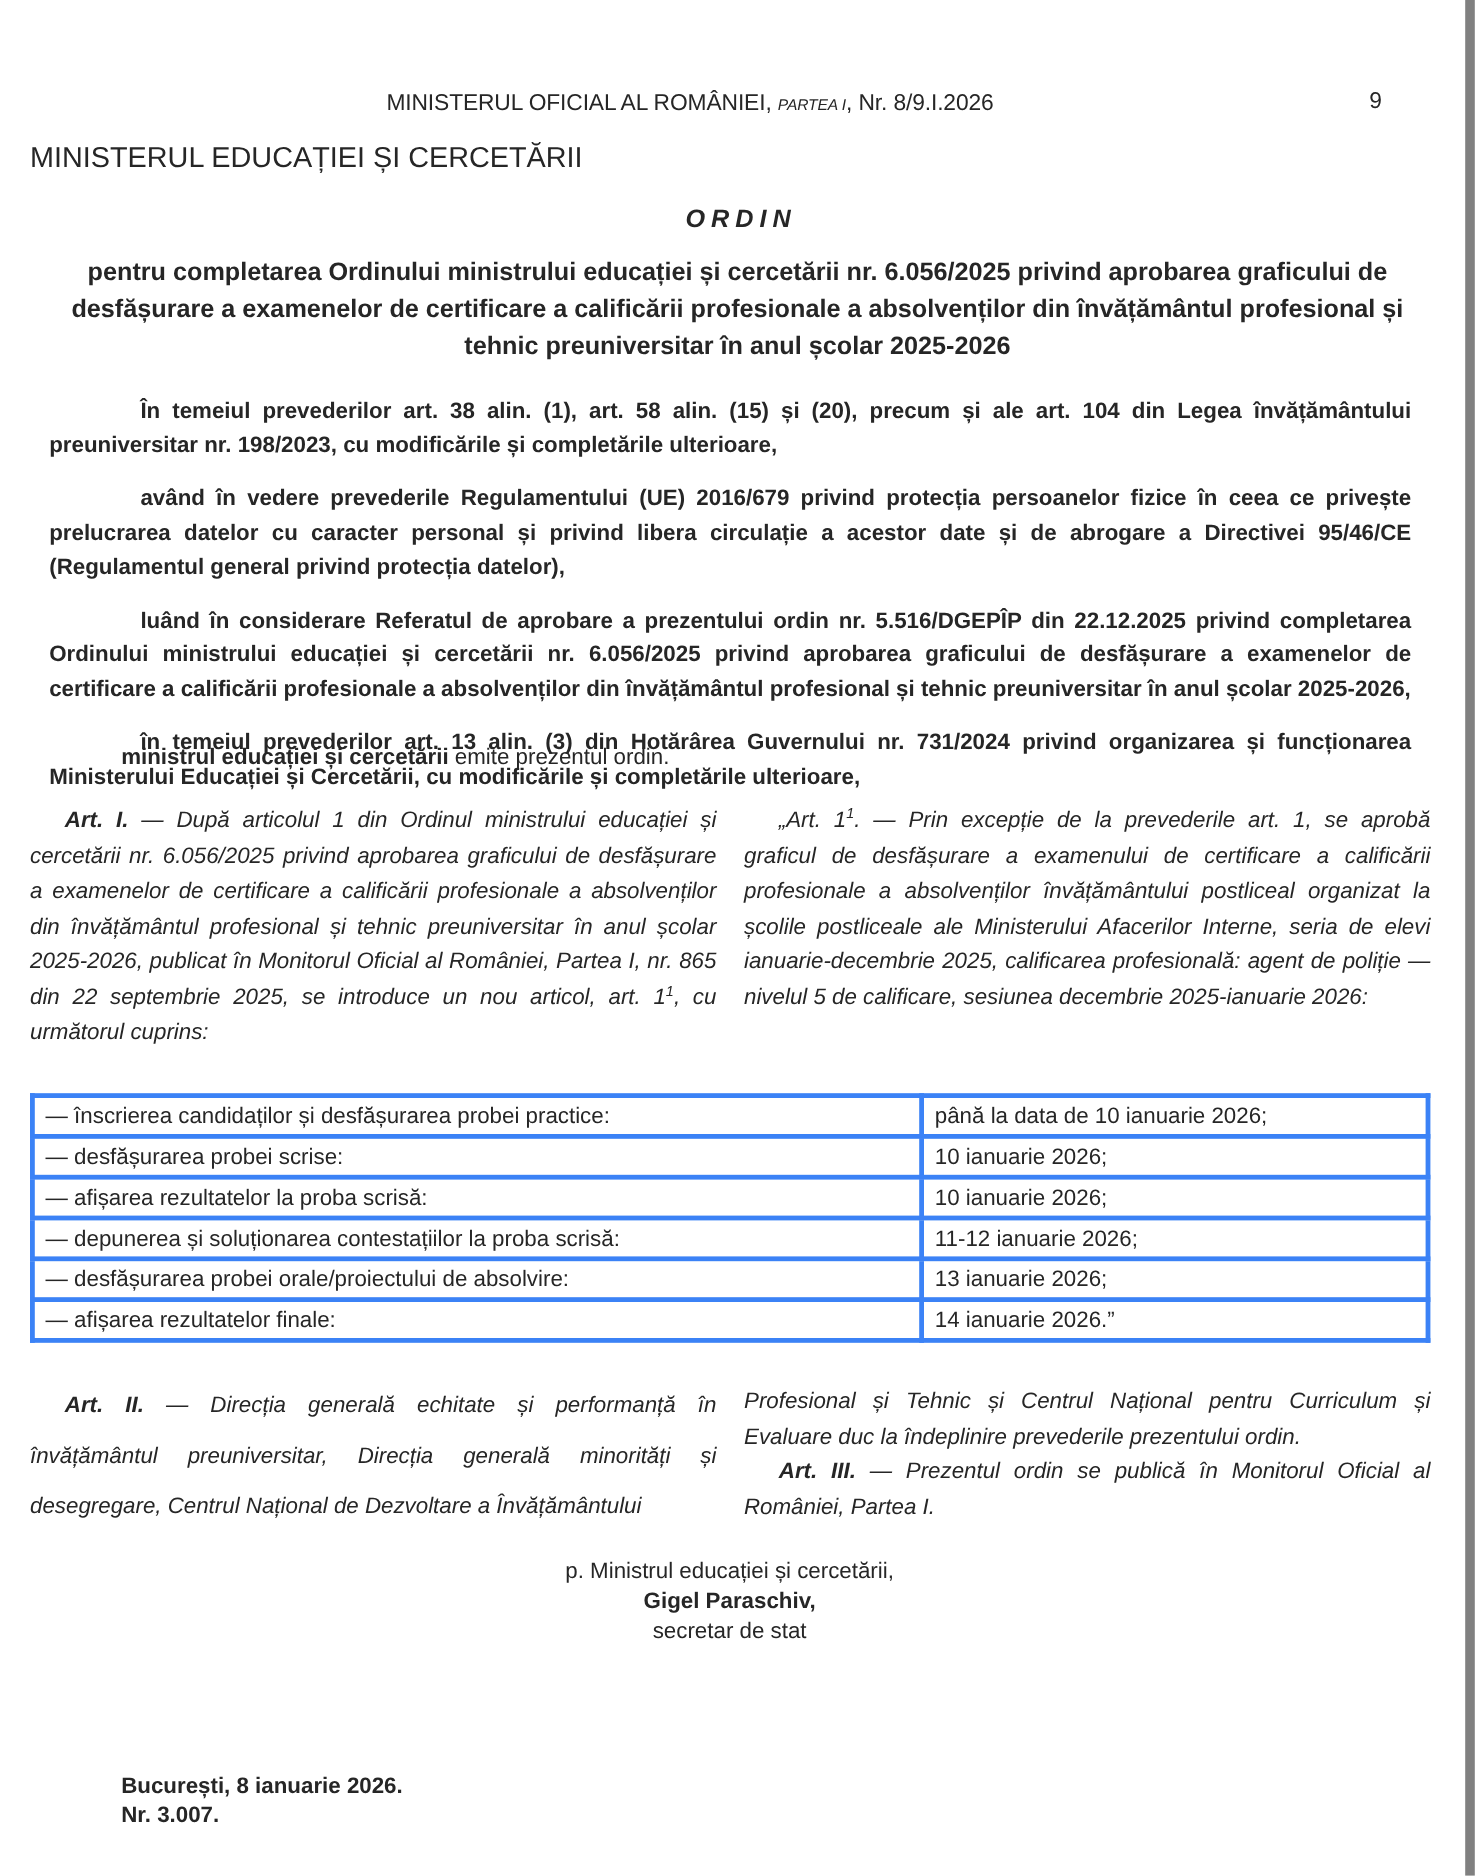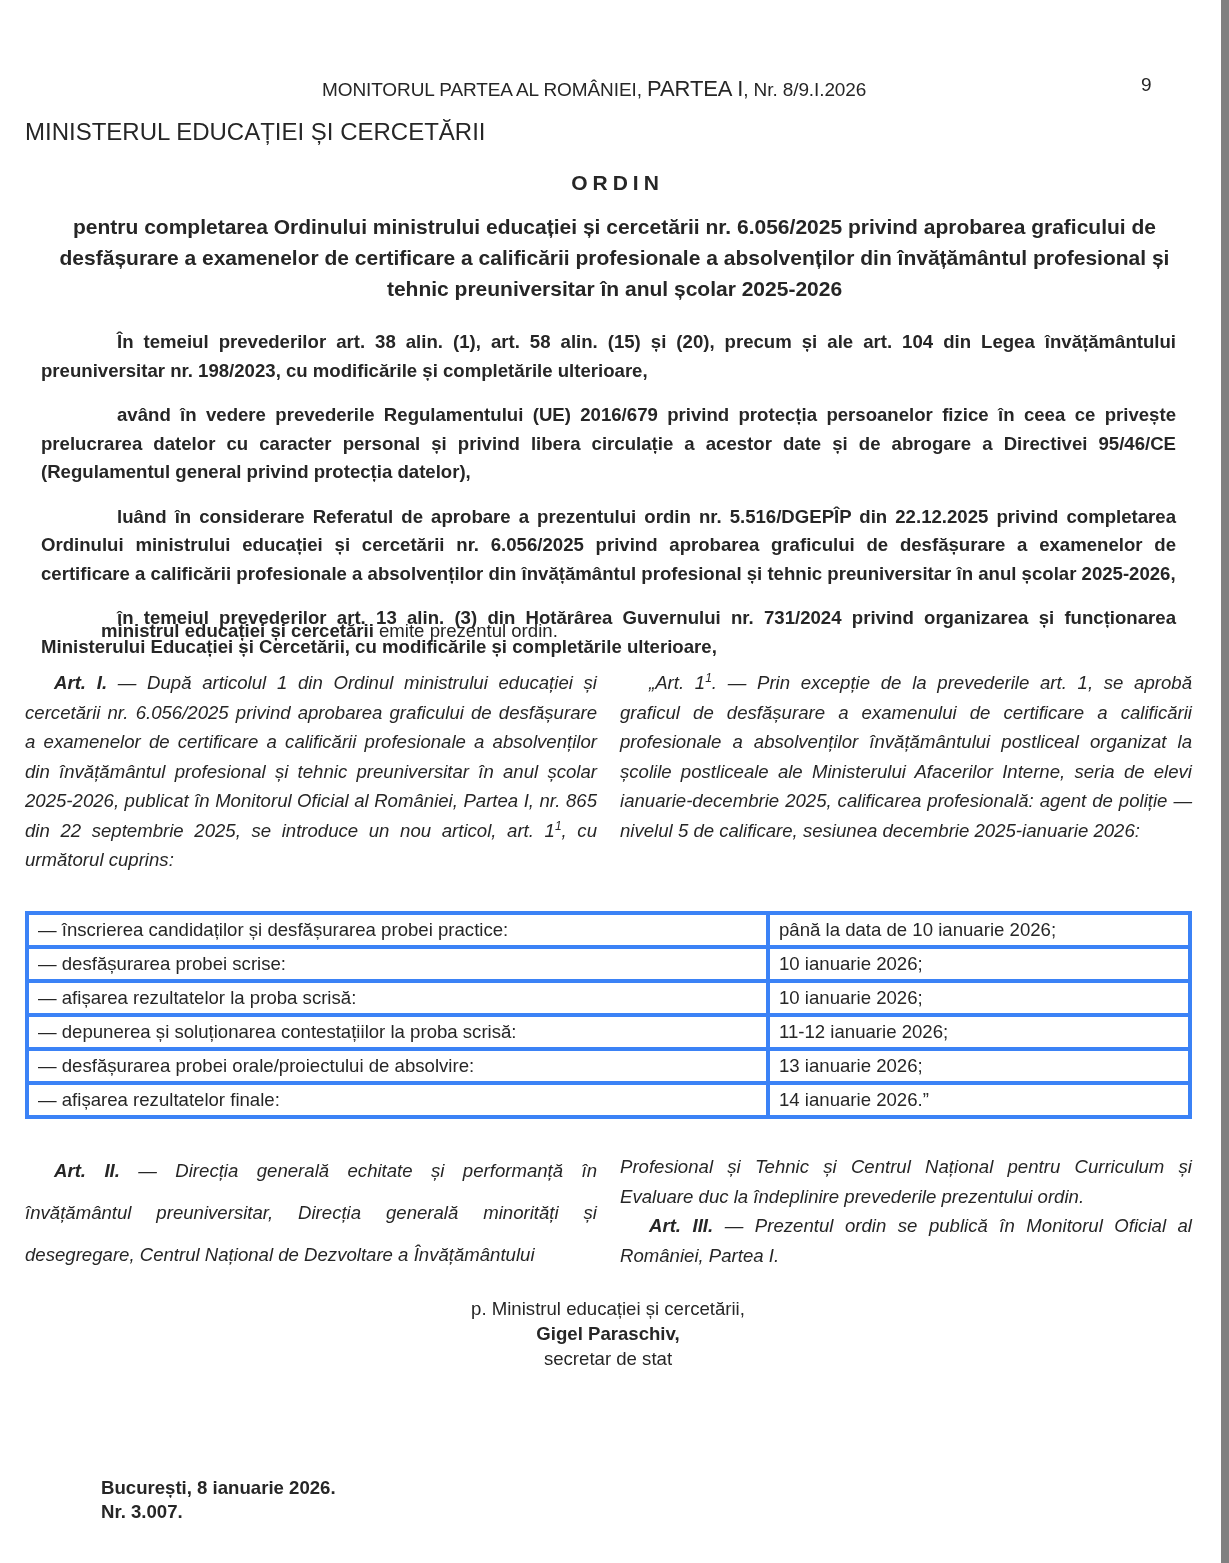--- a/index.html
+++ b/index.html
@@ -3,25 +3,25 @@
 <meta charset="utf-8">
 <style>
   html, body { margin: 0; padding: 0; }
   body {
     width: 1229px; height: 1563px; background: #ffffff; position: relative; overflow: hidden;
     font-family: "Liberation Sans", sans-serif; color: #262626;
   }
   .edge { position: absolute; top: 0; right: 0; width: 8px; height: 1563px; background: #808080; }
   .page-header { position: absolute; top: 74px; left: 0; width: 1229px; height: 30px; }
   .running-head { position: absolute; left: 322px; top: 2px; font-size: 19px; letter-spacing: -0.1px; }
-  .running-head .small { font-size: 22px; }
+  .running-head .small { font-size: 13px; font-style: italic; }
   .page-number { position: absolute; left: 1141px; top: 0px; font-size: 19px; }
   .issuer { position: absolute; top: 118px; left: 25px; font-size: 24px; }
   .title { position: absolute; top: 170px; left: 0; width: 1229px; text-align: center; font-weight: bold; }
-  .title .ordin { font-size: 21px; letter-spacing: 5px; line-height: 26px; margin-left: 6px; }
+  .title .ordin { font-size: 21px; letter-spacing: 5px; line-height: 26px; margin-left: 6px; font-style: italic; }
   .title .subtitle { font-size: 21px; line-height: 31px; margin-top: 15px; padding: 0 40px; }
   .preamble { position: absolute; top: 312px; left: 25px; width: 1167px; font-size: 18.6px; line-height: 28.5px; text-align: justify; }
   .preamble p { margin: 16px; text-indent: 76px; font-weight: bold; }
   .decree { position: absolute; top: 620px; left: 101px; font-size: 18.6px; }
   .decree b { font-weight: bold; }
   .col { position: absolute; font-size: 18.6px; line-height: 29.5px; text-align: justify; }
   .col p { margin: 0; text-indent: 29px; font-style: italic; }
   .col-left { top: 668px; left: 25px; width: 572px; }
   .col-right { top: 668px; left: 620px; width: 572px; }
   sup { font-size: 12px; vertical-align: 7px; line-height: 0; }
@@ -33,21 +33,21 @@
   .signature { position: absolute; top: 1296px; left: 300px; width: 616px; text-align: center; font-size: 18.6px; line-height: 25px; }
   .signature .name { font-weight: bold; }
   .place-date { position: absolute; top: 1476px; left: 101px; font-size: 18.6px; line-height: 24px; font-weight: bold; }
 </style>
 </head>
 <body>
 
 <div class="edge"></div>
 
 <div class="page-header">
-  <div class="running-head"><span>MONITORUL PARTEA AL ROMÂNIEI, </span><span class="small">PARTEA I</span><span>, Nr. 8/9.I.2026</span></div>
+  <div class="running-head"><span>MINISTERUL OFICIAL AL ROMÂNIEI, </span><span class="small">PARTEA I</span><span>, Nr. 8/9.I.2026</span></div>
   <div class="page-number">9</div>
 </div>
 
 <div class="issuer">MINISTERUL EDUCAȚIEI ȘI CERCETĂRII</div>
 
 <div class="title">
   <div class="ordin">ORDIN</div>
   <div class="subtitle">pentru completarea Ordinului ministrului educației și cercetării nr. 6.056/2025 privind aprobarea graficului de desfășurare a examenelor de certificare a calificării profesionale a absolvenților din învățământul profesional și tehnic preuniversitar în anul școlar 2025-2026</div>
 </div>
 

